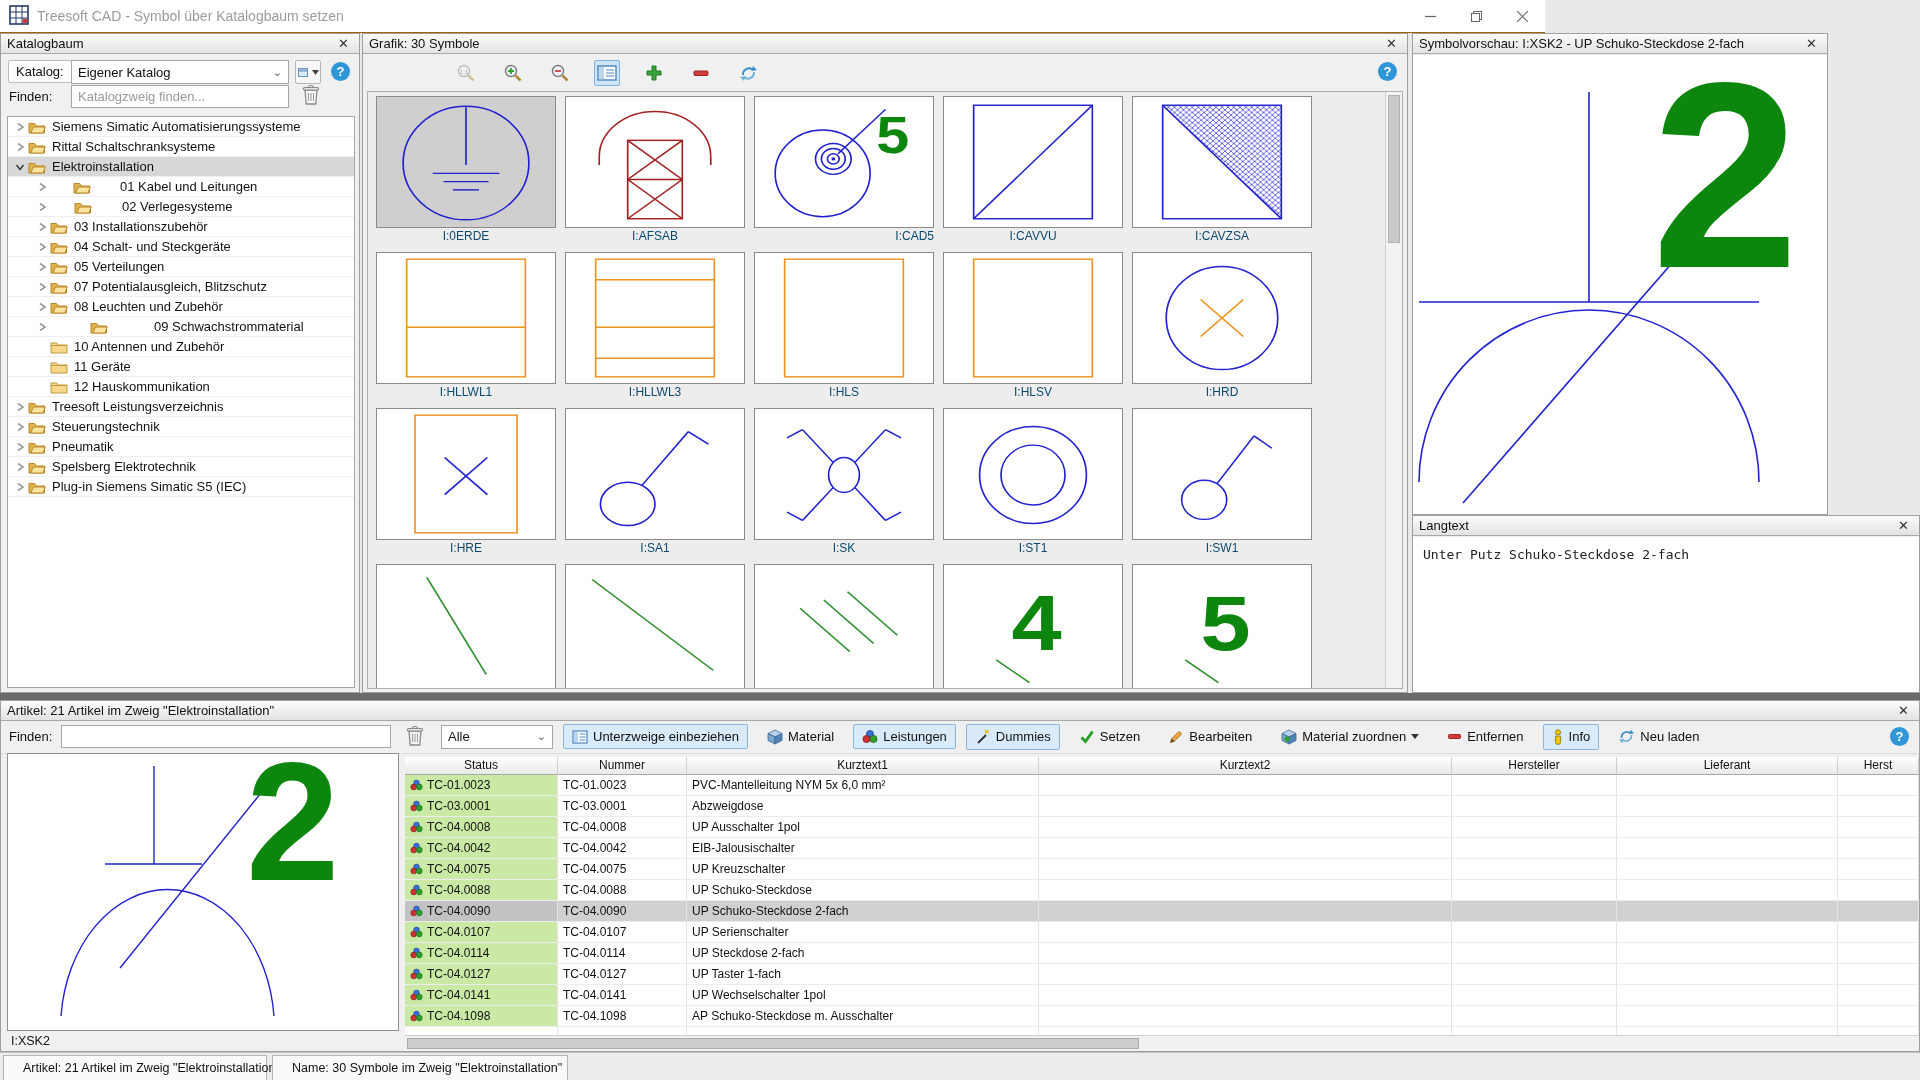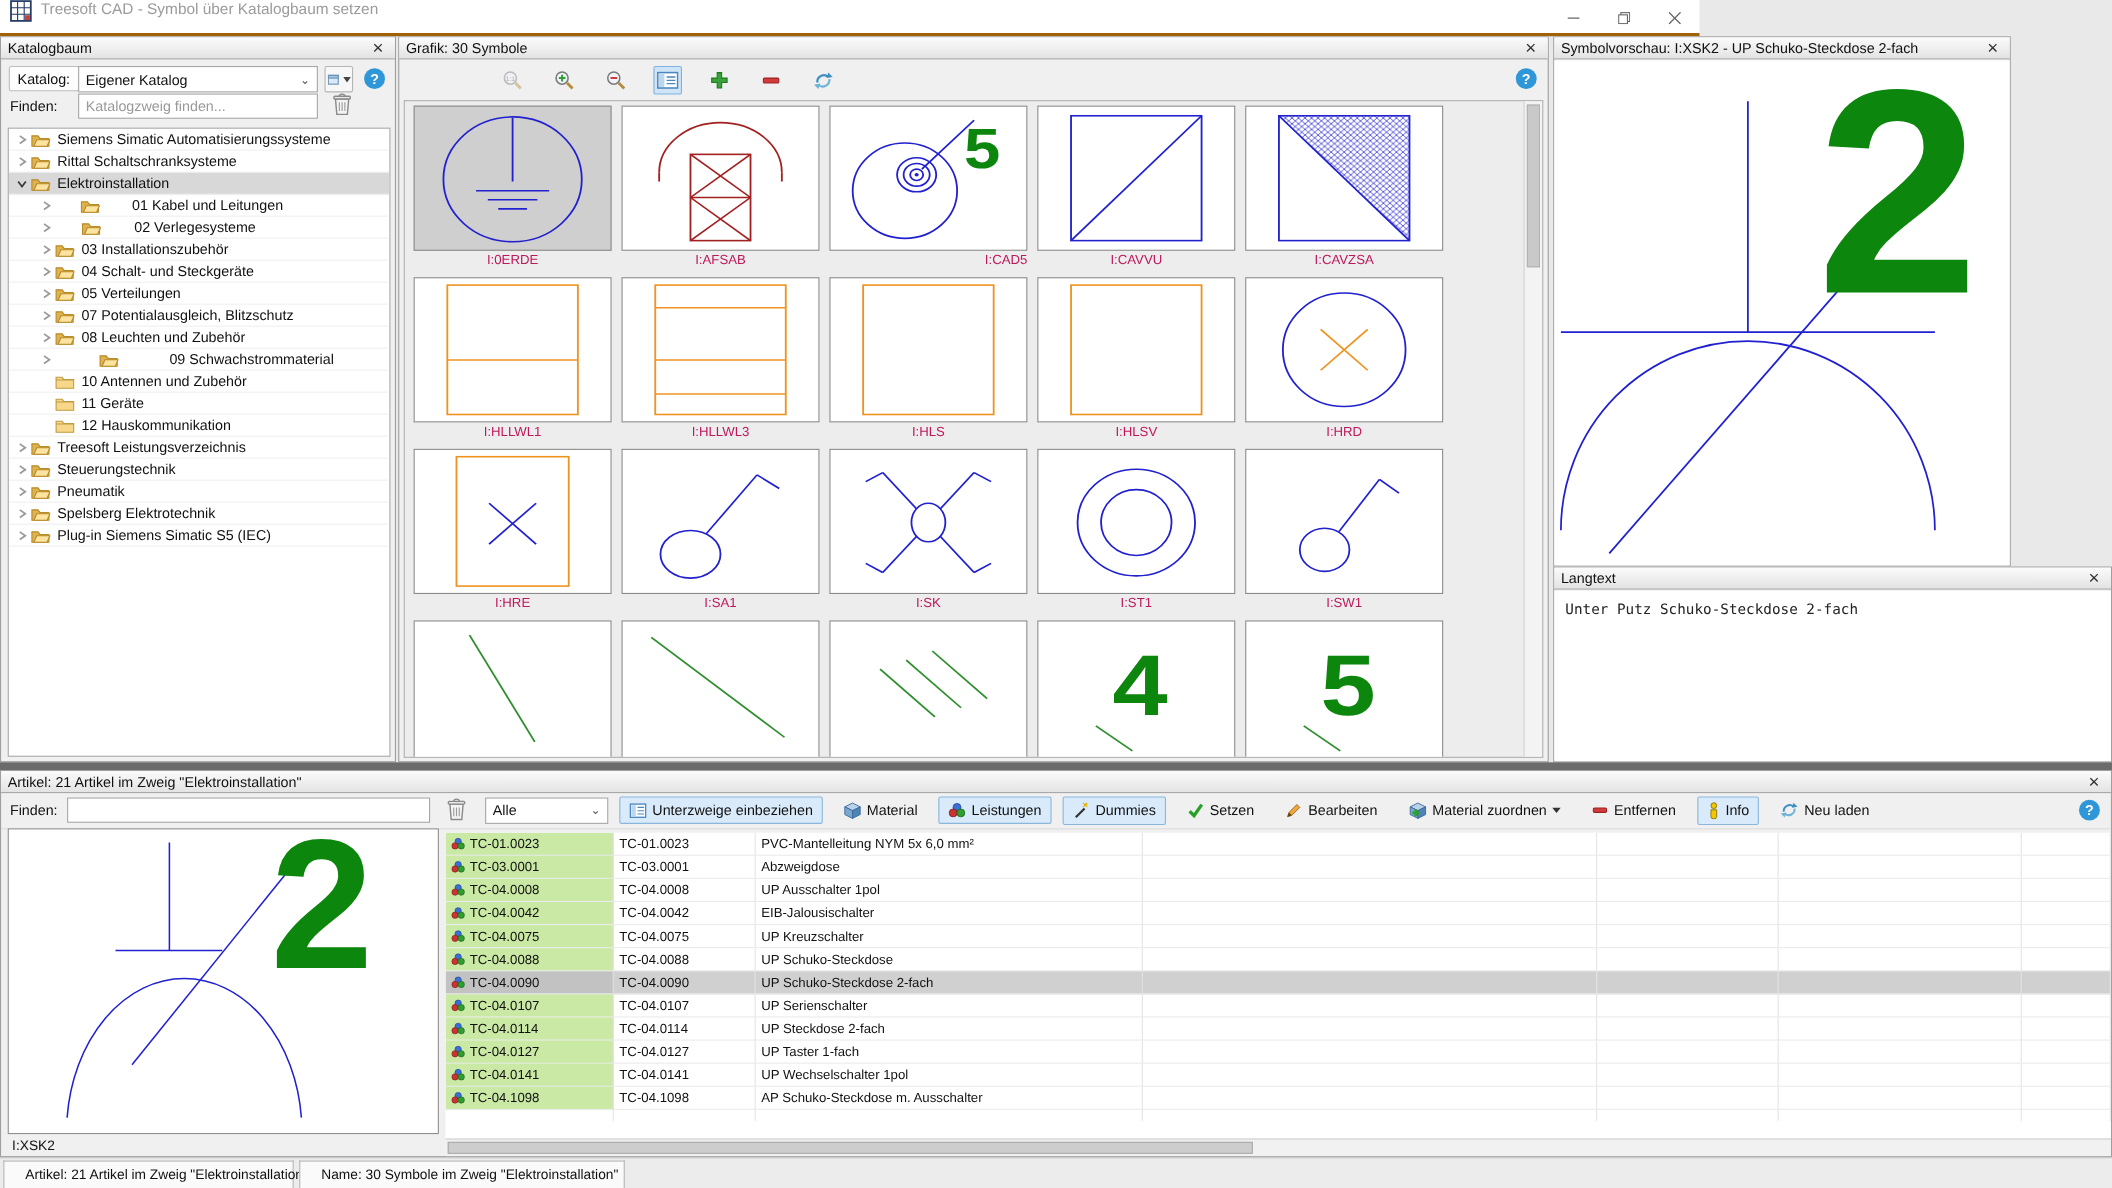--- a/index.html
+++ b/index.html
@@ -2,21 +2,21 @@
 <html><head>
 <meta charset="utf-8">
 <style>
   * { margin:0; padding:0; box-sizing:border-box; }
   html,body { width:1920px; height:1080px; overflow:hidden; background:#e9e9e9;
     font-family:"Liberation Sans", sans-serif; font-size:13px; color:#111; }
   .abs { position:absolute; }
 
   
   #titlebar { position:absolute; left:0; top:0; width:1545px; height:33px; background:#ffffff;
-    border-bottom:3px solid #a16207; display:flex; }
+    border-bottom:1px solid #a16207; display:flex; align-items:center; }
   #titlebar .appicon { margin:0 8px 0 9px; }
   #titlebar .title { color:#9b9b9b; font-size:14px; }
   #wincontrols { position:absolute; right:0; top:0; height:33px; display:flex; }
   .winbtn { width:46px; height:33px; display:flex; align-items:center; justify-content:center; color:#666; }
 
   
   .panel { position:absolute; background:#f0f0f0; border:1px solid #9f9f9f; }
   .phead { height:20px; background:linear-gradient(#fbfbfb,#e3e3e3); border-bottom:1px solid #a8a8a8;
     display:flex; align-items:center; padding:0 6px; font-size:13px; }
   .phead .ptitle { flex:1; white-space:nowrap; overflow:hidden; }
@@ -49,21 +49,21 @@
   #gtoolbar { position:absolute; left:0; top:21px; right:0; height:36px; }
   .gico { position:absolute; top:5px; width:26px; height:26px; display:flex; align-items:center; justify-content:center;
     border:1px solid transparent; border-radius:2px; }
   .gico.active { background:#cfe5f7; border-color:#7fb2e0; }
   .gico.disabled { opacity:.45; }
   #gridarea { position:absolute; left:4px; top:57px; right:4px; bottom:3px; background:#ededed;
     border:1px solid #b0b0b0; overflow:hidden; }
   .tile { position:absolute; width:180px; height:132px; background:#fff; border:1px solid #8a8a8a; }
   .tile.sel { background:#cfcfcf; }
   .tile svg { width:100%; height:100%; display:block; }
-  .tlabel { position:absolute; width:180px; height:17px; text-align:center; font-size:12px; color:#be185d; }
+  .tlabel { position:absolute; width:180px; height:17px; text-align:center; font-size:12px; color:#0c4a6e; }
   #gscroll { position:absolute; right:0; top:0; bottom:0; width:17px; background:#f3f3f3; border-left:1px solid #cfcfcf; }
   #gthumb { position:absolute; left:2px; right:2px; top:3px; height:148px; background:#c9c9c9; border:1px solid #b2b2b2; }
 
   
   #pVorschau { left:1412px; top:33px; width:416px; height:482px; }
   #vcontent { position:absolute; left:0; top:21px; right:0; bottom:0; background:#fff; overflow:hidden; }
   .bigdigit { position:absolute; color:#0c860c; font-weight:bold; line-height:1; }
   #pLangtext { left:1412px; top:515px; width:508px; height:178px; }
   #ltcontent { position:absolute; left:0; top:21px; right:0; bottom:0; background:#fff;
     font-family:"DejaVu Sans Mono", monospace; font-size:13px; color:#222; padding:10px 10px; }
@@ -800,20 +800,29 @@
     <svg width="390" height="276" viewBox="0 0 390 276">
       <line x1="146" y1="12" x2="146" y2="110" stroke="#2121cf" stroke-width="1.4"></line>
       <line x1="97" y1="110" x2="194" y2="110" stroke="#2121cf" stroke-width="1.4"></line>
       <path d="M53,262 A107,140 0 0 1 266,262" fill="none" stroke="#2121cf" stroke-width="1.4"></path>
       <line x1="257" y1="34" x2="112" y2="214" stroke="#2121cf" stroke-width="1.4"></line>
     </svg>
     <div class="bigdigit" style="left:238px; top:-16px; font-size:168px;">2</div>
   </div>
   <div id="previewlabel">I:XSK2</div>
   <div id="tablewrap">
+    <div class="trheader" id="theader">
+        <div class="th">Status</div>
+        <div class="th">Nummer</div>
+        <div class="th">Kurztext1</div>
+        <div class="th">Kurztext2</div>
+        <div class="th">Hersteller</div>
+        <div class="th">Lieferant</div>
+        <div class="th">Herst</div>
+      </div>
     <div id="tbody">
         <div class="dr">
           <div class="td status">
             <svg width="13" height="12" viewBox="0 0 16 15" style="flex:none">
               <circle cx="8" cy="5" r="3.6" fill="#3a6fd8" stroke="#1f3f8a" stroke-width="0.7"></circle>
               <circle cx="4.5" cy="10" r="3.6" fill="#cc3333" stroke="#7e1c1c" stroke-width="0.7"></circle>
               <circle cx="11.5" cy="10" r="3.6" fill="#2f9e2f" stroke="#1a641a" stroke-width="0.7"></circle>
             </svg>
             <span>TC-01.0023</span>
           </div>

